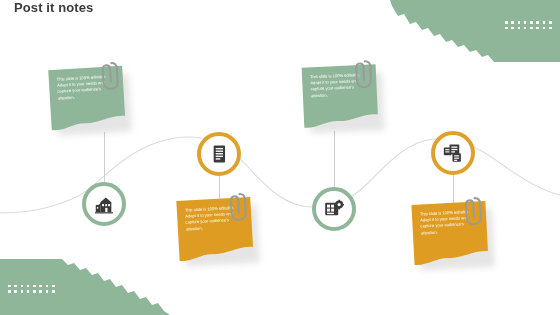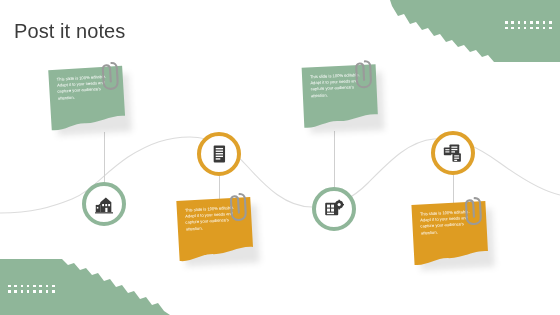--- a/index.html
+++ b/index.html
@@ -16,22 +16,22 @@
   #deco-tr{top:0;right:0;width:170px;height:62px;}
   #deco-bl{left:0;bottom:0;width:170px;height:60px;}
 
   .dotgrid{position:absolute;display:grid;grid-template-columns:repeat(8,1fr);gap:3.2px;}
   #dots-tr{top:21px;right:8px;width:47px;}
   #dots-bl{bottom:22px;left:8px;width:47px;}
   .dotgrid i{display:block;width:2.6px;height:2.6px;background:#ffffff;border-radius:0;}
 
   
   #title{
-    position:absolute;left:14px;top:20px;
-    font-size:20px;font-weight:normal;color:#3b3b3b;
+    position:absolute;left:14px;top:0;
+    font-size:13px;font-weight:bold;color:#3b3b3b;
     letter-spacing:.1px;
   }
 
   
   #curve{position:absolute;left:0;top:95px;width:560px;height:140px;}
 
   
   .node{position:absolute;width:44px;height:44px;border-radius:50%;
         background:#fff;box-sizing:border-box;
         display:flex;align-items:center;justify-content:center;}

